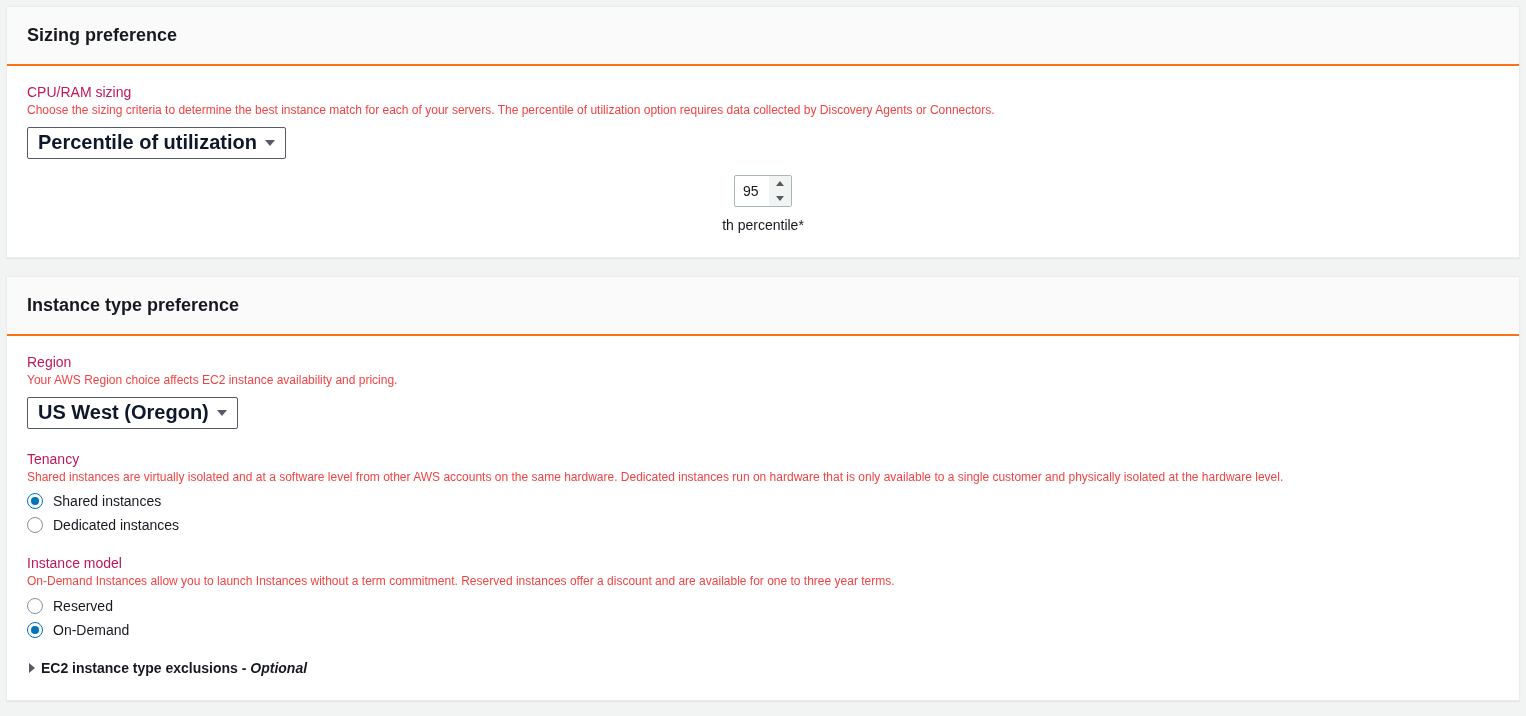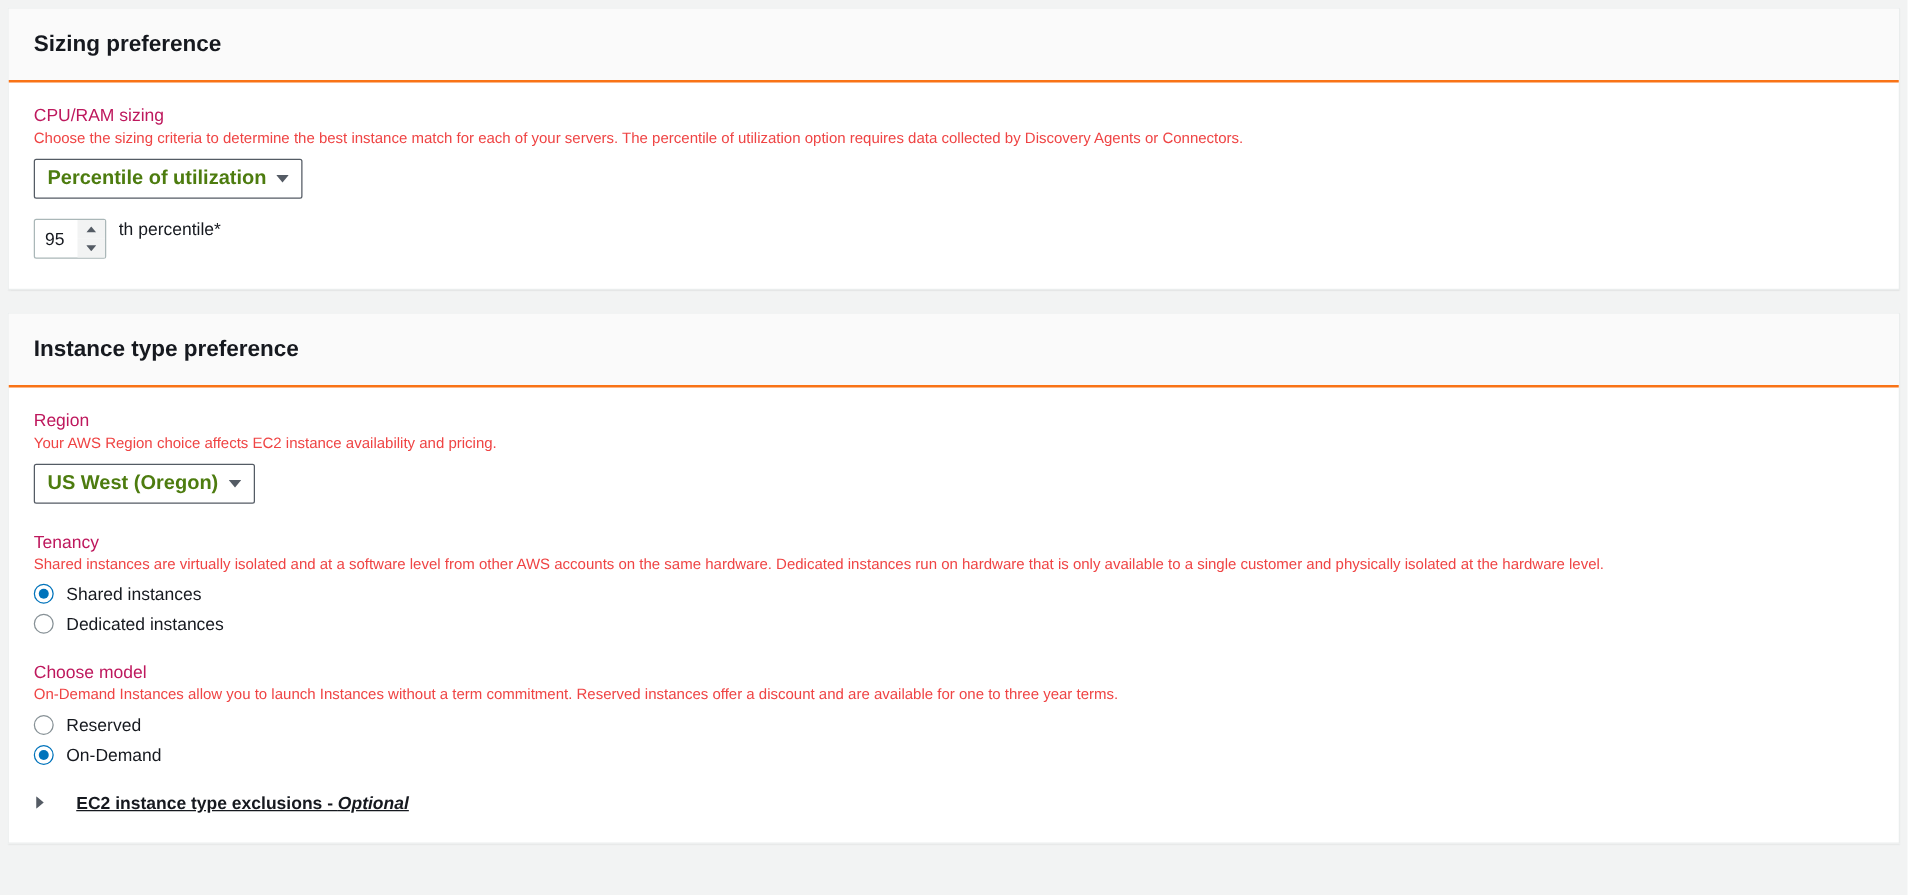--- a/index.html
+++ b/index.html
@@ -43,32 +43,34 @@
     margin-bottom: 8px;
     line-height: 1.4;
   }
   .select-btn {
     display: inline-flex;
     align-items: center;
     gap: 8px;
     border: 1px solid #545b64;
     background: #fff;
     padding: 4px 10px;
-    font-size: 16px;
+    font-size: 20px;
     font-weight: 700;
-    color: #4d7c0f;
+    color: #0f172a;
     cursor: pointer;
     border-radius: 2px;
     height: 32px;
   }
   .select-btn svg { width: 10px; height: 10px; fill: #545b64; }
   .percentile-row {
     display: flex;
+    align-items: center;
     gap: 10px;
     margin-top: 16px;
+    flex-direction: column;
   }
   .number-wrap {
     position: relative;
     display: inline-flex;
     align-items: center;
     border: 1px solid #aab7b8;
     border-radius: 2px;
     height: 32px;
     padding: 0 0 0 8px;
     background: #fff;
@@ -117,24 +119,23 @@
   .radio.checked::after {
     content: "";
     width: 8px;
     height: 8px;
     background: #0073bb;
     border-radius: 50%;
   }
   .expand-row {
     display: flex;
     align-items: center;
-    gap: 24px;
+    gap: 4px;
     cursor: pointer;
     margin-top: 8px;
-    text-decoration: underline;
   }
   .expand-row svg { width: 10px; height: 10px; fill: #545b64; }
   .expand-title { font-weight: 700; font-size: 14px; }
   .optional { font-style: italic; font-weight: 700; }
   .suffix-text { font-size: 14px; }
 </style>
 </head>
 <body>
 
 <div class="panel">
@@ -197,21 +198,21 @@
         <span class="radio checked"></span>
         <span>Shared instances</span>
       </div>
       <div class="radio-row">
         <span class="radio"></span>
         <span>Dedicated instances</span>
       </div>
     </div>
 
     <div class="field-group">
-      <div class="field-label">Choose model</div>
+      <div class="field-label">Instance model</div>
       <div class="field-desc">On-Demand Instances allow you to launch Instances without a term commitment. Reserved instances offer a discount and are available for one to three year terms.</div>
       <div class="radio-row">
         <span class="radio"></span>
         <span>Reserved</span>
       </div>
       <div class="radio-row">
         <span class="radio checked"></span>
         <span>On-Demand</span>
       </div>
     </div>

